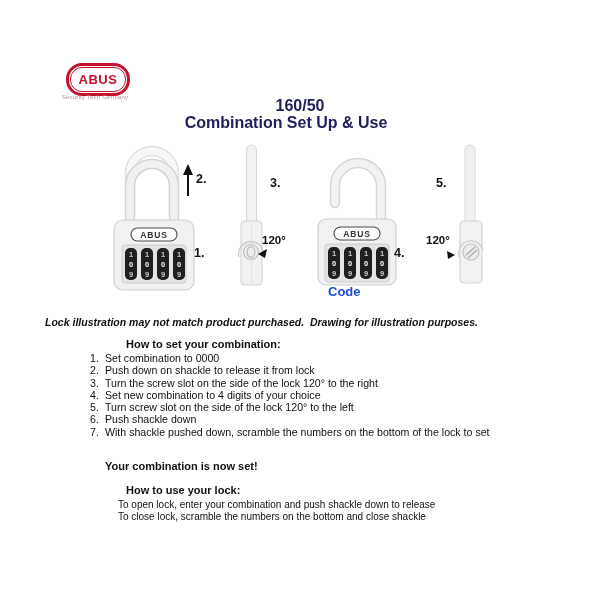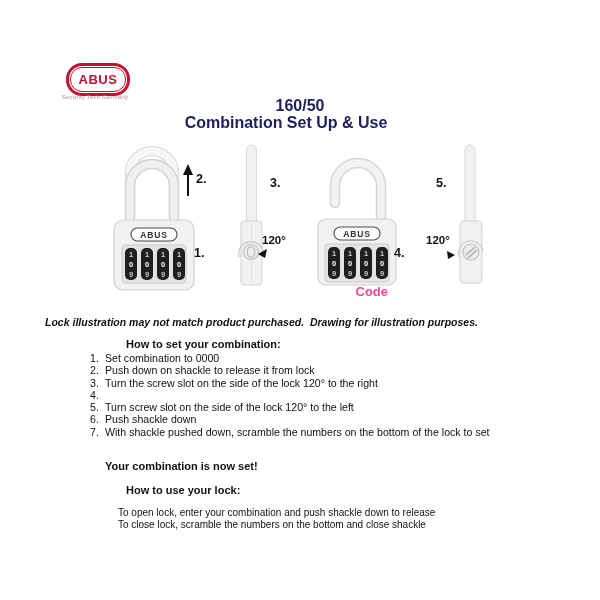--- a/index.html
+++ b/index.html
@@ -16,22 +16,22 @@
 
   
   .title1{position:absolute;left:0;top:97px;width:600px;text-align:center;font-weight:bold;
           font-size:16px;color:var(--title-navy);}
   .title2{position:absolute;left:0;top:114px;width:572px;text-align:center;font-weight:bold;
           font-size:16px;color:var(--title-navy);}
 
   svg.lockart{position:absolute;overflow:visible;}
   .lbl{position:absolute;font-weight:bold;font-size:12.5px;color:#111;}
   .angle{position:absolute;font-weight:bold;font-size:11.5px;color:#111;}
-  .code-caption{position:absolute;left:328px;top:284px;width:60px;text-align:right;
-                font-weight:bold;font-size:13px;color:#ec4899;}
+  .code-caption{position:absolute;left:328px;top:284px;width:60px;text-align:left;
+                font-weight:bold;font-size:13px;color:#1d4ed8;}
 
   .disclaimer{position:absolute;left:0;top:316px;width:523px;text-align:center;
               font-style:italic;font-weight:bold;font-size:10.5px;color:#101010;}
 
   .section{position:absolute;left:90px;width:470px;}
   .sec-heading{font-weight:bold;font-size:11px;margin:0 0 2px 0;padding-left:36px;}
   .step{display:flex;font-size:10.6px;line-height:12.3px;}
   .step .num{width:15px;flex:none;}
   .done-note{position:absolute;left:105px;top:460px;font-weight:bold;font-size:11px;}
   .use-line{font-size:10px;line-height:12.2px;margin-left:28px;}
@@ -160,36 +160,37 @@
     <div class="step">
       <span class="num">2.</span>
       <span>Push down on shackle to release it from lock</span>
     </div>
     <div class="step">
       <span class="num">3.</span>
       <span>Turn the screw slot on the side of the lock 120° to the right</span>
     </div>
     <div class="step">
       <span class="num">4.</span>
+      <span>Set new combination to 4 digits of your choice</span>
     </div>
     <div class="step">
       <span class="num">5.</span>
       <span>Turn screw slot on the side of the lock 120° to the left</span>
     </div>
     <div class="step">
       <span class="num">6.</span>
       <span>Push shackle down</span>
     </div>
     <div class="step">
       <span class="num">7.</span>
       <span>With shackle pushed down, scramble the numbers on the bottom of the lock to set</span>
     </div>
   </div>
 
   <div class="done-note">Your combination is now set!</div>
 
   <div class="section" style="top:484px">
-    <div class="sec-heading" style="margin-bottom:11px">How to use your lock:</div>
+    <div class="sec-heading" style="margin-bottom:3px">How to use your lock:</div>
     <div class="use-line">To open lock, enter your combination and push shackle down to release</div>
     <div class="use-line">To close lock, scramble the numbers on the bottom and close shackle</div>
   </div>
 
 </div>
 
 </body></html>

